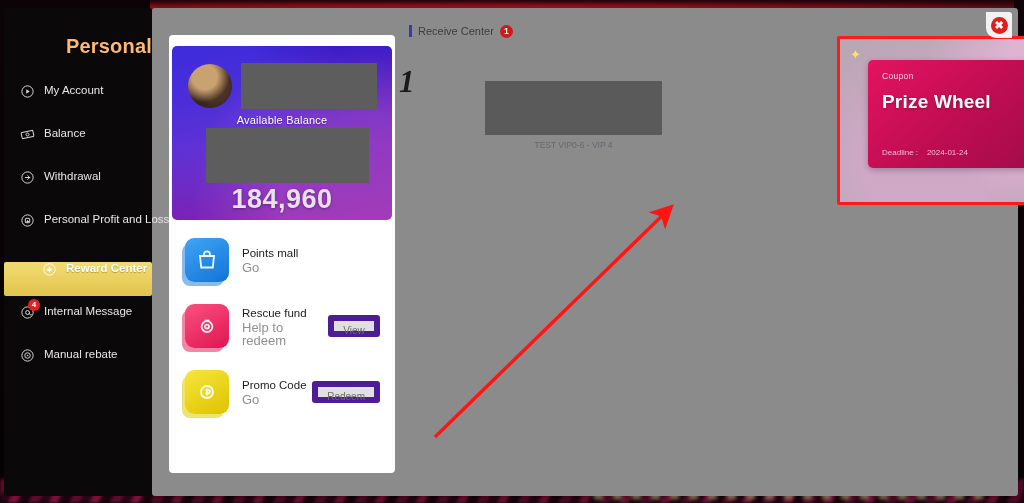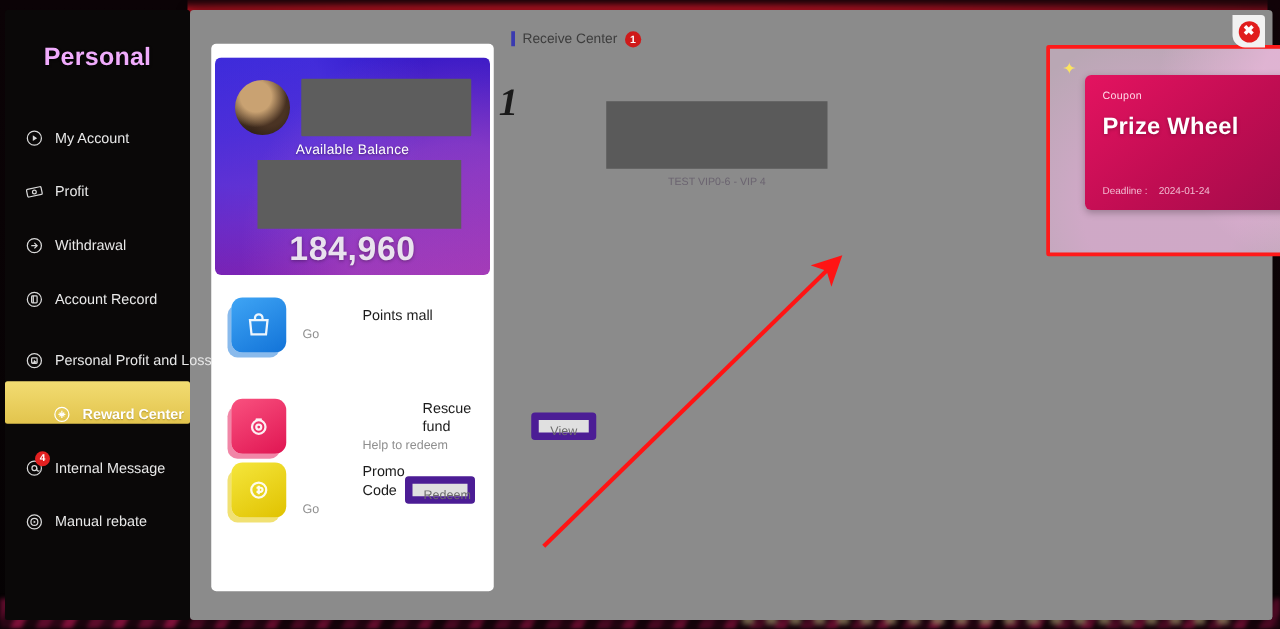--- a/index.html
+++ b/index.html
@@ -45,28 +45,28 @@
     background:linear-gradient(180deg,#120409,#0a0305);
   }
 
   
   #sidebar{
     position:absolute; left:4px; top:8px; width:148px; height:488px;
     background:#0a0808; z-index:40;
     border-radius:2px;
   }
   #sidebar .title{
-    color:#f0abfc; font-size:20px; font-weight:bold; text-align:center;
+    color:#fdba74; font-size:20px; font-weight:bold; text-align:right;
     line-height:24px; padding-top:26px; letter-spacing:.2px;
     text-shadow:0 1px 2px rgba(0,0,0,.8);
   }
   #sidebar .title .l2{ display:block; }
   .nav{ margin-top:26px; }
   .nav-item{
-    display:flex; align-items:flex-end; gap:9px;
+    display:flex; align-items:flex-start; gap:9px;
     height:34px; padding:0 6px 0 16px; margin-bottom:9px;
     color:#e8e8e8; font-size:11.5px; position:relative;
     cursor:pointer; white-space:nowrap;
   }
   .nav-item.two-line{ height:40px; }
   .nav-item .lbl{ line-height:13px; }
   .nav-item.active{
     background:linear-gradient(180deg,#f2dc72,#e2c44d);
     color:#ffffff; font-weight:bold; border-radius:2px;
     margin-left:0; padding-left:38px;
@@ -146,22 +146,22 @@
     width:44px; height:44px; flex:0 0 44px; margin-left:13px;
     border-radius:9px; position:relative;
     display:flex; align-items:center; justify-content:center;
     filter:blur(.5px);
   }
   .tile.blue{ background:linear-gradient(150deg,#3fa5f5,#1273d8); box-shadow:-4px 5px 0 -1px rgba(40,130,220,.55); }
   .tile.pink{ background:linear-gradient(150deg,#f9517f,#e01552); box-shadow:-4px 5px 0 -1px rgba(230,35,95,.55); }
   .tile.yellow{ background:linear-gradient(150deg,#f5e63c,#e0c200); box-shadow:-4px 5px 0 -1px rgba(230,200,0,.55); }
   .tile svg{ width:24px; height:24px; display:block; opacity:.92; }
   .menu-row .txt{ margin-left:13px; flex:1; }
-  .menu-row .txt .t1{ color:#1b1b1b; font-size:11.5px; line-height:15px;margin-left:48px; }
-  .menu-row .txt .t2{ color:#8f8f8f; font-size:10px; line-height:13px; }
+  .menu-row .txt .t1{ color:#1b1b1b; font-size:11.5px; line-height:15px; }
+  .menu-row .txt .t2{ color:#8f8f8f; font-size:13px; line-height:13px; }
   .menu-row .act{
     margin-right:12px; min-width:52px; height:22px; padding:0 9px;
     background:#e0e0e0; border:6px solid #4c1d95; border-radius:3px;
     color:#6c6c6c; font-size:10px; line-height:20px; text-align:center;
     cursor:pointer;
   }
 
   
   #content{ position:absolute; left:255px; top:14px; right:8px; bottom:10px; }
   #section-head{
@@ -251,40 +251,30 @@
         </span>
         <span class="lbl">My Account</span>
       </div>
       <div class="nav-item">
         <span class="ico">
           <svg viewBox="0 0 24 24" fill="none" stroke="#d8d8d8" stroke-width="1.6">
             <rect x="2.5" y="7" width="19" height="10" rx="1.5" transform="rotate(-12 12 12)"></rect>
             <circle cx="12" cy="12" r="2.4"></circle>
           </svg>
         </span>
-        <span class="lbl">Profit</span>
+        <span class="lbl">Balance</span>
       </div>
       <div class="nav-item">
         <span class="ico">
           <svg viewBox="0 0 24 24" fill="none" stroke="#d8d8d8" stroke-width="1.6">
             <circle cx="12" cy="12" r="9"></circle>
             <path d="M8 12h8M12 8.5l3.5 3.5L12 15.5"></path>
           </svg>
         </span>
         <span class="lbl">Withdrawal</span>
-      </div>
-      <div class="nav-item">
-        <span class="ico">
-          <svg viewBox="0 0 24 24" fill="none" stroke="#d8d8d8" stroke-width="1.6">
-            <circle cx="12" cy="12" r="9"></circle>
-            <rect x="8.5" y="7.5" width="7" height="9" rx="1"></rect>
-            <path d="M10.6 7.5v9"></path>
-          </svg>
-        </span>
-        <span class="lbl">Account Record</span>
       </div>
       <div class="nav-item two-line">
         <span class="ico">
           <svg viewBox="0 0 24 24" fill="none" stroke="#d8d8d8" stroke-width="1.6">
             <circle cx="12" cy="12" r="9"></circle>
             <rect x="8.5" y="8.5" width="7" height="7" rx="1"></rect>
             <path d="M10.2 13.4v1.6M12 11.6v3.4M13.8 12.6v2.4"></path>
           </svg>
         </span>
         <span class="lbl">Personal Profit and Loss</span>
@@ -344,21 +334,21 @@
             <svg viewBox="0 0 24 24" fill="none" stroke="#ffffff" stroke-width="1.8">
               <path d="M5 8h14l-1.2 11.5H6.2z"></path>
               <path d="M9 8V6.4a3 3 0 016 0V8"></path>
             </svg>
           </div>
           <div class="txt">
             <div class="t1">Points mall</div>
             <div class="t2">Go</div>
           </div>
         </div>
-        <div class="menu-row" style="top: 277px; gap: 48px;">
+        <div class="menu-row" style="top: 262px;">
           <div class="tile pink">
             <svg viewBox="0 0 24 24" fill="none" stroke="#ffffff" stroke-width="1.8">
               <circle cx="12" cy="12.6" r="5.4"></circle>
               <circle cx="12" cy="12.6" r="2"></circle>
               <path d="M9.6 6.6h4.8"></path>
             </svg>
           </div>
           <div class="txt">
             <div class="t1">Rescue fund</div>
             <div class="t2">Help to redeem</div>

